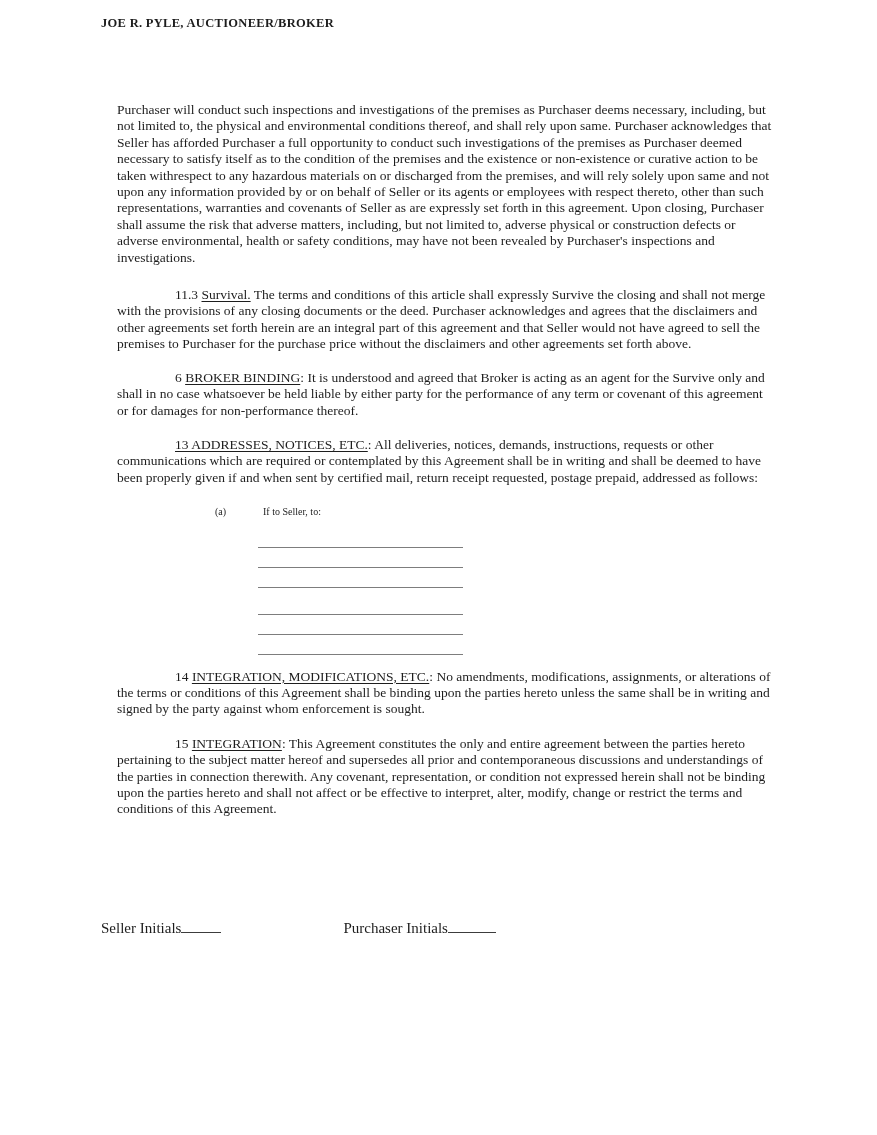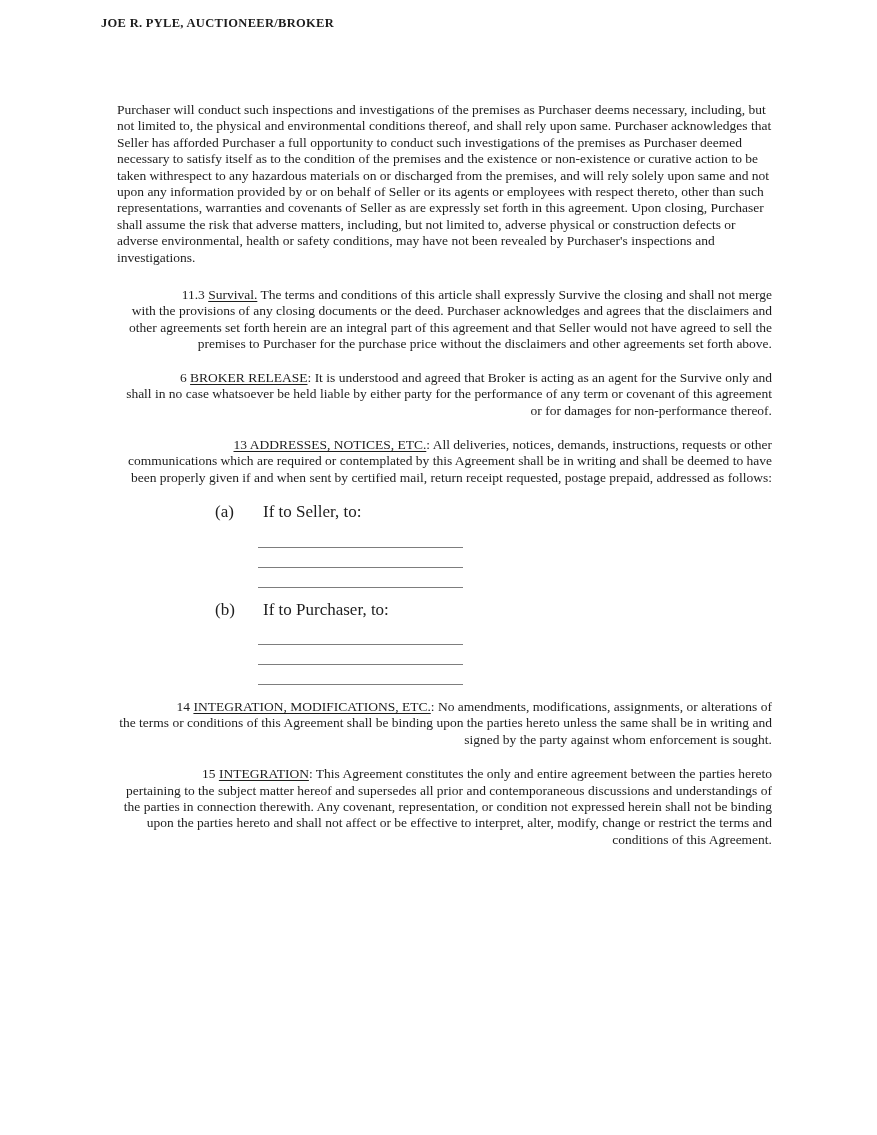--- a/index.html
+++ b/index.html
@@ -26,31 +26,31 @@
     font-weight: bold;
     letter-spacing: 0.3px;
     line-height: 15px;
   }
   .body-text {
     font-size: 13.5px;
     line-height: 16.4px;
   }
   p { margin: 16px; }
   p.intro { margin-top: 71px; }
-  p.sec { text-indent: 58px; text-align: right; }
+  p.sec { text-indent: 58px; }
   .u { text-decoration: underline; text-underline-offset: 2px; }
   .mt-sec11 { margin-top: 21px; }
   .mt-sec12 { margin-top: 17px; }
   .mt-sec13 { margin-top: 18px; }
   .mt-sec14 { margin-top: 14px; }
   .mt-sec15 { margin-top: 18px; }
   .mt-sec16 { margin-top: 17px; }
   .addr-head {
     margin: 18px 0 0 114px;
-    font-size: 17px;
+    font-size: 10px;
     line-height: 16.4px;
     font-family: Liberation Serif, serif;
   }
   .addr-head.second { margin-top: 14px; }
   .addr-label {
     display: inline-block;
     width: 48px;
   }
   .addr-lines { margin: 7px 0 0 157px; }
   .addr-line {
@@ -79,42 +79,44 @@
 <div class="page">
 
   <div class="doc-header">JOE R. PYLE, AUCTIONEER/BROKER</div>
 
   <div class="body-text">
 
     <p class="intro">Purchaser will conduct such inspections and investigations of the premises as Purchaser deems necessary, including, but not limited to, the physical and environmental conditions thereof, and shall rely upon same. Purchaser acknowledges that Seller has afforded Purchaser a full opportunity to conduct such investigations of the premises as Purchaser deemed necessary to satisfy itself as to the condition of the premises and the existence or non-existence or curative action to be taken withrespect to any hazardous materials on or discharged from the premises, and will rely solely upon same and not upon any information provided by or on behalf of Seller or its agents or employees with respect thereto, other than such representations, warranties and covenants of Seller as are expressly set forth in this agreement. Upon closing, Purchaser shall assume the risk that adverse matters, including, but not limited to, adverse physical or construction defects or adverse environmental, health or safety conditions, may have not been revealed by Purchaser's inspections and investigations.</p>
 
     <p class="sec mt-sec11"><span>11.3 </span><span class="u">Survival.</span><span> </span><span>The terms and conditions of this article shall expressly Survive the closing and shall not merge with the provisions of any closing documents or the deed.  Purchaser acknowledges and agrees that the disclaimers and other agreements set forth herein are an integral part of this agreement and that Seller would not have agreed to sell the premises to Purchaser for the purchase price without the disclaimers and other agreements set forth above.</span></p>
 
-    <p class="sec mt-sec12"><span>6 </span><span class="u">BROKER RELEASE</span><span>: </span><span>It is understood and agreed that Broker is acting as an agent for the Survive only and shall in no case whatsoever be held liable by either party for the performance of any term or covenant of this agreement or for damages for non-performance thereof.</span></p>
+    <p class="sec mt-sec12"><span>6 </span><span class="u">BROKER BINDING</span><span>: </span><span>It is understood and agreed that Broker is acting as an agent for the Survive only and shall in no case whatsoever be held liable by either party for the performance of any term or covenant of this agreement or for damages for non-performance thereof.</span></p>
 
     <p class="sec mt-sec13"><span></span><span class="u">13 ADDRESSES, NOTICES, ETC.</span><span>: </span><span>All deliveries, notices, demands, instructions, requests or other communications which are required or contemplated by this Agreement shall be in writing and shall be deemed to have been properly given if and when sent by certified mail, return receipt requested, postage prepaid, addressed as follows:</span></p>
 
     <div>
       <div class="addr-head"><span class="addr-label">(a)</span><span>If to Seller, to:</span></div>
       <div class="addr-lines">
         <div class="addr-line"></div>
         <div class="addr-line"></div>
         <div class="addr-line"></div>
       </div>
     </div>
 
     <div>
-      <div class="addr-head second"><span class="addr-label">(b)</span><span>If to Purchaser, to:</span></div>
       <div class="addr-lines">
         <div class="addr-line"></div>
         <div class="addr-line"></div>
         <div class="addr-line"></div>
       </div>
     </div>
 
     <p class="sec mt-sec14"><span>14 </span><span class="u">INTEGRATION, MODIFICATIONS, ETC.</span><span>: </span><span>No amendments, modifications, assignments, or alterations of the terms or conditions of this Agreement shall be binding upon the parties hereto unless the same shall be in writing and signed by the party against whom enforcement is sought.</span></p>
 
     <p class="sec mt-sec15"><span>15 </span><span class="u">INTEGRATION</span><span>: </span><span>This Agreement constitutes the only and entire agreement between the parties hereto pertaining to the subject matter hereof and supersedes all prior and contemporaneous discussions and understandings of the parties in connection therewith. Any covenant, representation, or condition not expressed herein shall not be binding upon the parties hereto and shall not affect or be effective to interpret, alter, modify, change or restrict the terms and conditions of this Agreement.</span></p>
 
 
+    <div class="footer">
+      <span class="footer-group"><span>Seller Initials</span><span class="blank seller"></span></span><span class="footer-group purchaser"><span>Purchaser Initials</span><span class="blank purchaser"></span></span>
+    </div>
 
   </div>
 </div>
 
 </body></html>

